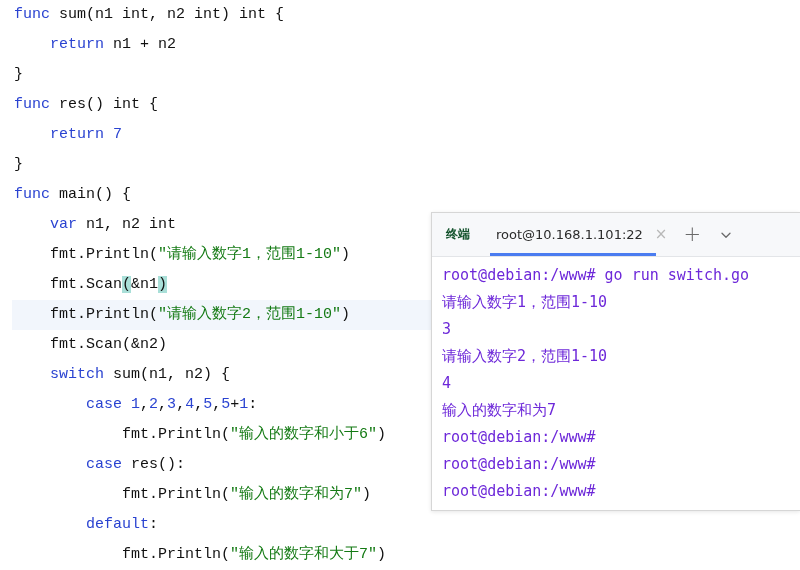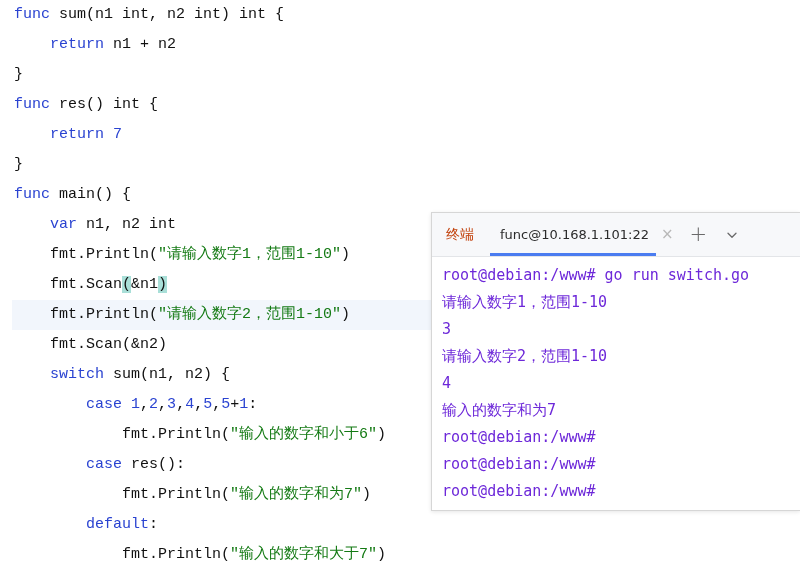--- a/index.html
+++ b/index.html
@@ -62,23 +62,23 @@
     height: 44px;
     background: #f7f8fa;
     border-bottom: 1px solid #e3e5e8;
     display: flex;
     align-items: center;
     padding-left: 14px;
     box-sizing: border-box;
   }
   #terminal-label {
     font-family: "DejaVu Sans", sans-serif;
-    font-size: 14px;
-    font-weight: normal;
-    color: #c2410c;
+    font-size: 12px;
+    font-weight: bold;
+    color: #14532d;
     margin-right: 26px;
   }
   #terminal-tab {
     position: relative;
     display: flex;
     align-items: center;
     height: 44px;
     cursor: default;
   }
   #terminal-tab-title {
@@ -134,21 +134,21 @@
 <div id="screen">
 
   <div id="editor"><div class="code-line"><span class="tok-kw">func </span><span class="tok-plain">sum(n1 int, n2 int) int {</span></div><div class="code-line"><span class="tok-plain">    </span><span class="tok-kw">return</span><span class="tok-plain"> n1 + n2</span></div><div class="code-line"><span class="tok-brace">}</span></div><div class="code-line"><span class="tok-kw">func </span><span class="tok-plain">res() int {</span></div><div class="code-line"><span class="tok-plain">    </span><span class="tok-kw">return</span><span class="tok-plain"> </span><span class="tok-num">7</span></div><div class="code-line"><span class="tok-brace">}</span></div><div class="code-line"><span class="tok-kw">func </span><span class="tok-plain">main() {</span></div><div class="code-line"><span class="tok-plain">    </span><span class="tok-kw">var</span><span class="tok-plain"> n1, n2 int</span></div><div class="code-line"><span class="tok-plain">    fmt.Println(</span><span class="tok-str">"请输入数字1，范围1-10"</span><span class="tok-plain">)</span></div><div class="code-line"><span class="tok-plain">    fmt.Scan</span><span class="tok-match">(</span><span class="tok-plain">&amp;n1</span><span class="tok-match">)</span></div><div class="code-line current"><span class="tok-plain">    fmt.Println(</span><span class="tok-str">"请输入数字2，范围1-10"</span><span class="tok-plain">)</span></div><div class="code-line"><span class="tok-plain">    fmt.Scan(&amp;n2)</span></div><div class="code-line"><span class="tok-plain">    </span><span class="tok-kw">switch</span><span class="tok-plain"> sum(n1, n2) {</span></div><div class="code-line"><span class="tok-plain">        </span><span class="tok-kw">case</span><span class="tok-plain"> </span><span class="tok-num">1</span><span class="tok-plain">,</span><span class="tok-num">2</span><span class="tok-plain">,</span><span class="tok-num">3</span><span class="tok-plain">,</span><span class="tok-num">4</span><span class="tok-plain">,</span><span class="tok-num">5</span><span class="tok-plain">,</span><span class="tok-num">5</span><span class="tok-plain">+</span><span class="tok-num">1</span><span class="tok-plain">:</span></div><div class="code-line"><span class="tok-plain">            fmt.Println(</span><span class="tok-str">"输入的数字和小于6"</span><span class="tok-plain">)</span></div><div class="code-line"><span class="tok-plain">        </span><span class="tok-kw">case</span><span class="tok-plain"> res():</span></div><div class="code-line"><span class="tok-plain">            fmt.Println(</span><span class="tok-str">"输入的数字和为7"</span><span class="tok-plain">)</span></div><div class="code-line"><span class="tok-plain">        </span><span class="tok-kw">default</span><span class="tok-plain">:</span></div><div class="code-line"><span class="tok-plain">            fmt.Println(</span><span class="tok-str">"输入的数字和大于7"</span><span class="tok-plain">)</span></div></div>
 
   <div id="terminal-panel">
 
     <div id="terminal-tabbar">
       <div id="terminal-label">终端</div>
 
       <div id="terminal-tab">
-        <span id="terminal-tab-title">func@10.168.1.101:22</span>
+        <span id="terminal-tab-title">root@10.168.1.101:22</span>
         <span class="tab-close">×</span>
       </div>
 
       <span class="tab-add">+</span>
 
       <span class="tab-chevron">
         <svg width="14" height="14" viewBox="0 0 14 14" aria-hidden="true">
           <path d="M3 5.2 L7 9.2 L11 5.2" fill="none" stroke="#6a6a6a" stroke-width="1.3" stroke-linecap="round" stroke-linejoin="round"></path>
         </svg>
       </span>

